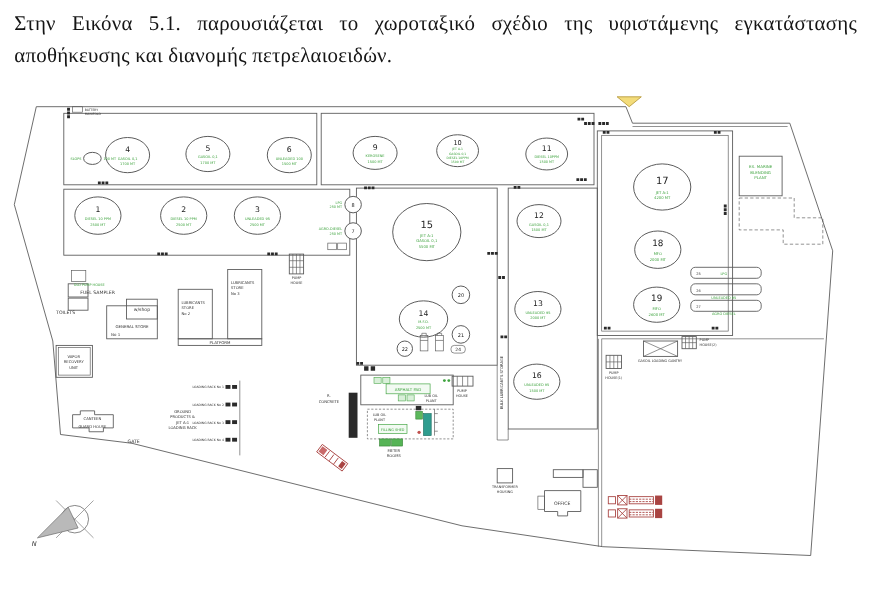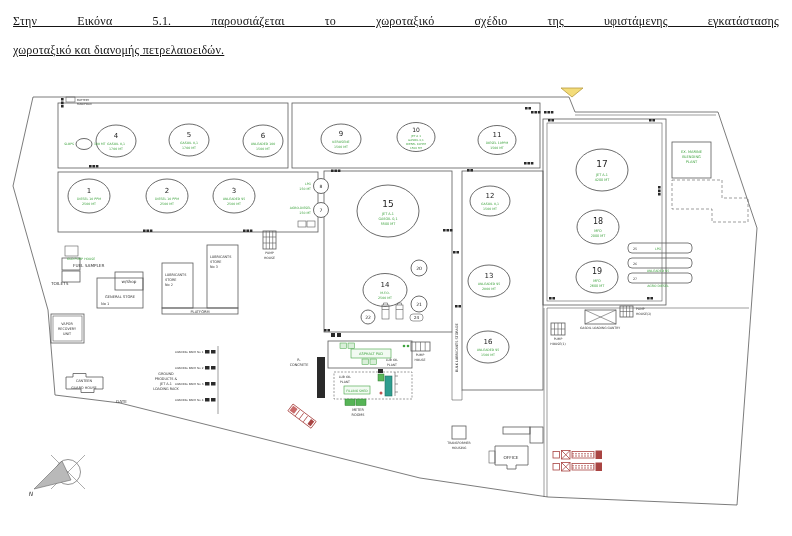--- a/index.html
+++ b/index.html
@@ -1,19 +1,19 @@
 <!DOCTYPE html>
 <html><head>
 <meta charset="utf-8">
 <style>
   html,body{margin:0;padding:0;background:#fff;}
   #page{position:relative;width:792px;height:536px;background:#fff;overflow:hidden;
         font-family:"Liberation Serif",serif;}
   #caption{position:absolute;left:13px;top:7px;width:766px;color:#151515;
-           font-size:12px;line-height:29px;letter-spacing:.2px;text-decoration:underline;}
+           font-size:19px;line-height:29px;letter-spacing:.2px;}
   #cap1{text-align:justify;text-align-last:justify;}
   #cap2{text-align:left;}
   svg{position:absolute;left:0;top:80px;}
   svg text{font-family:"DejaVu Sans",sans-serif;}
   .gl{fill:#3fa33f;text-anchor:middle;}
   .bk{fill:#333;text-anchor:middle;}
   .st{text-anchor:start;}
   .en{text-anchor:end;}
   .f42{font-size:4.2px;}
   .f36{font-size:3.6px;}
@@ -36,21 +36,21 @@
   .red{stroke:#a94442;fill:none;stroke-width:0.8;}
   .redf{fill:#a94442;}
   .dsh{fill:#2a2a2a;}
 </style>
 </head>
 <body>
 
 <div id="page">
   <div id="caption">
     <div id="cap1">Στην Εικόνα 5.1. παρουσιάζεται το χωροταξικό σχέδιο της υφιστάμενης εγκατάστασης</div>
-    <div id="cap2">χωροταξικό και διανομής πετρελαιοειδών.</div>
+    <div id="cap2">αποθήκευσης και διανομής πετρελαιοειδών.</div>
   </div>
 
   <svg width="792" height="456" viewBox="0 80 792 456">
 
     <g>
       <path class="ln" d="M33,97 L569,97 L575,112 L718,112 L757,228 L737,505 L548,497 L420,478 L120,403 L55,395 L48,310 L13,186 Z"></path>
       <path class="ln ln06" d="M575,115 L716,115"></path>
       <path class="ln ln06" d="M547,308 L749,308 M544,308 L544,497 M547,308 L547,497"></path>
     </g>
 

